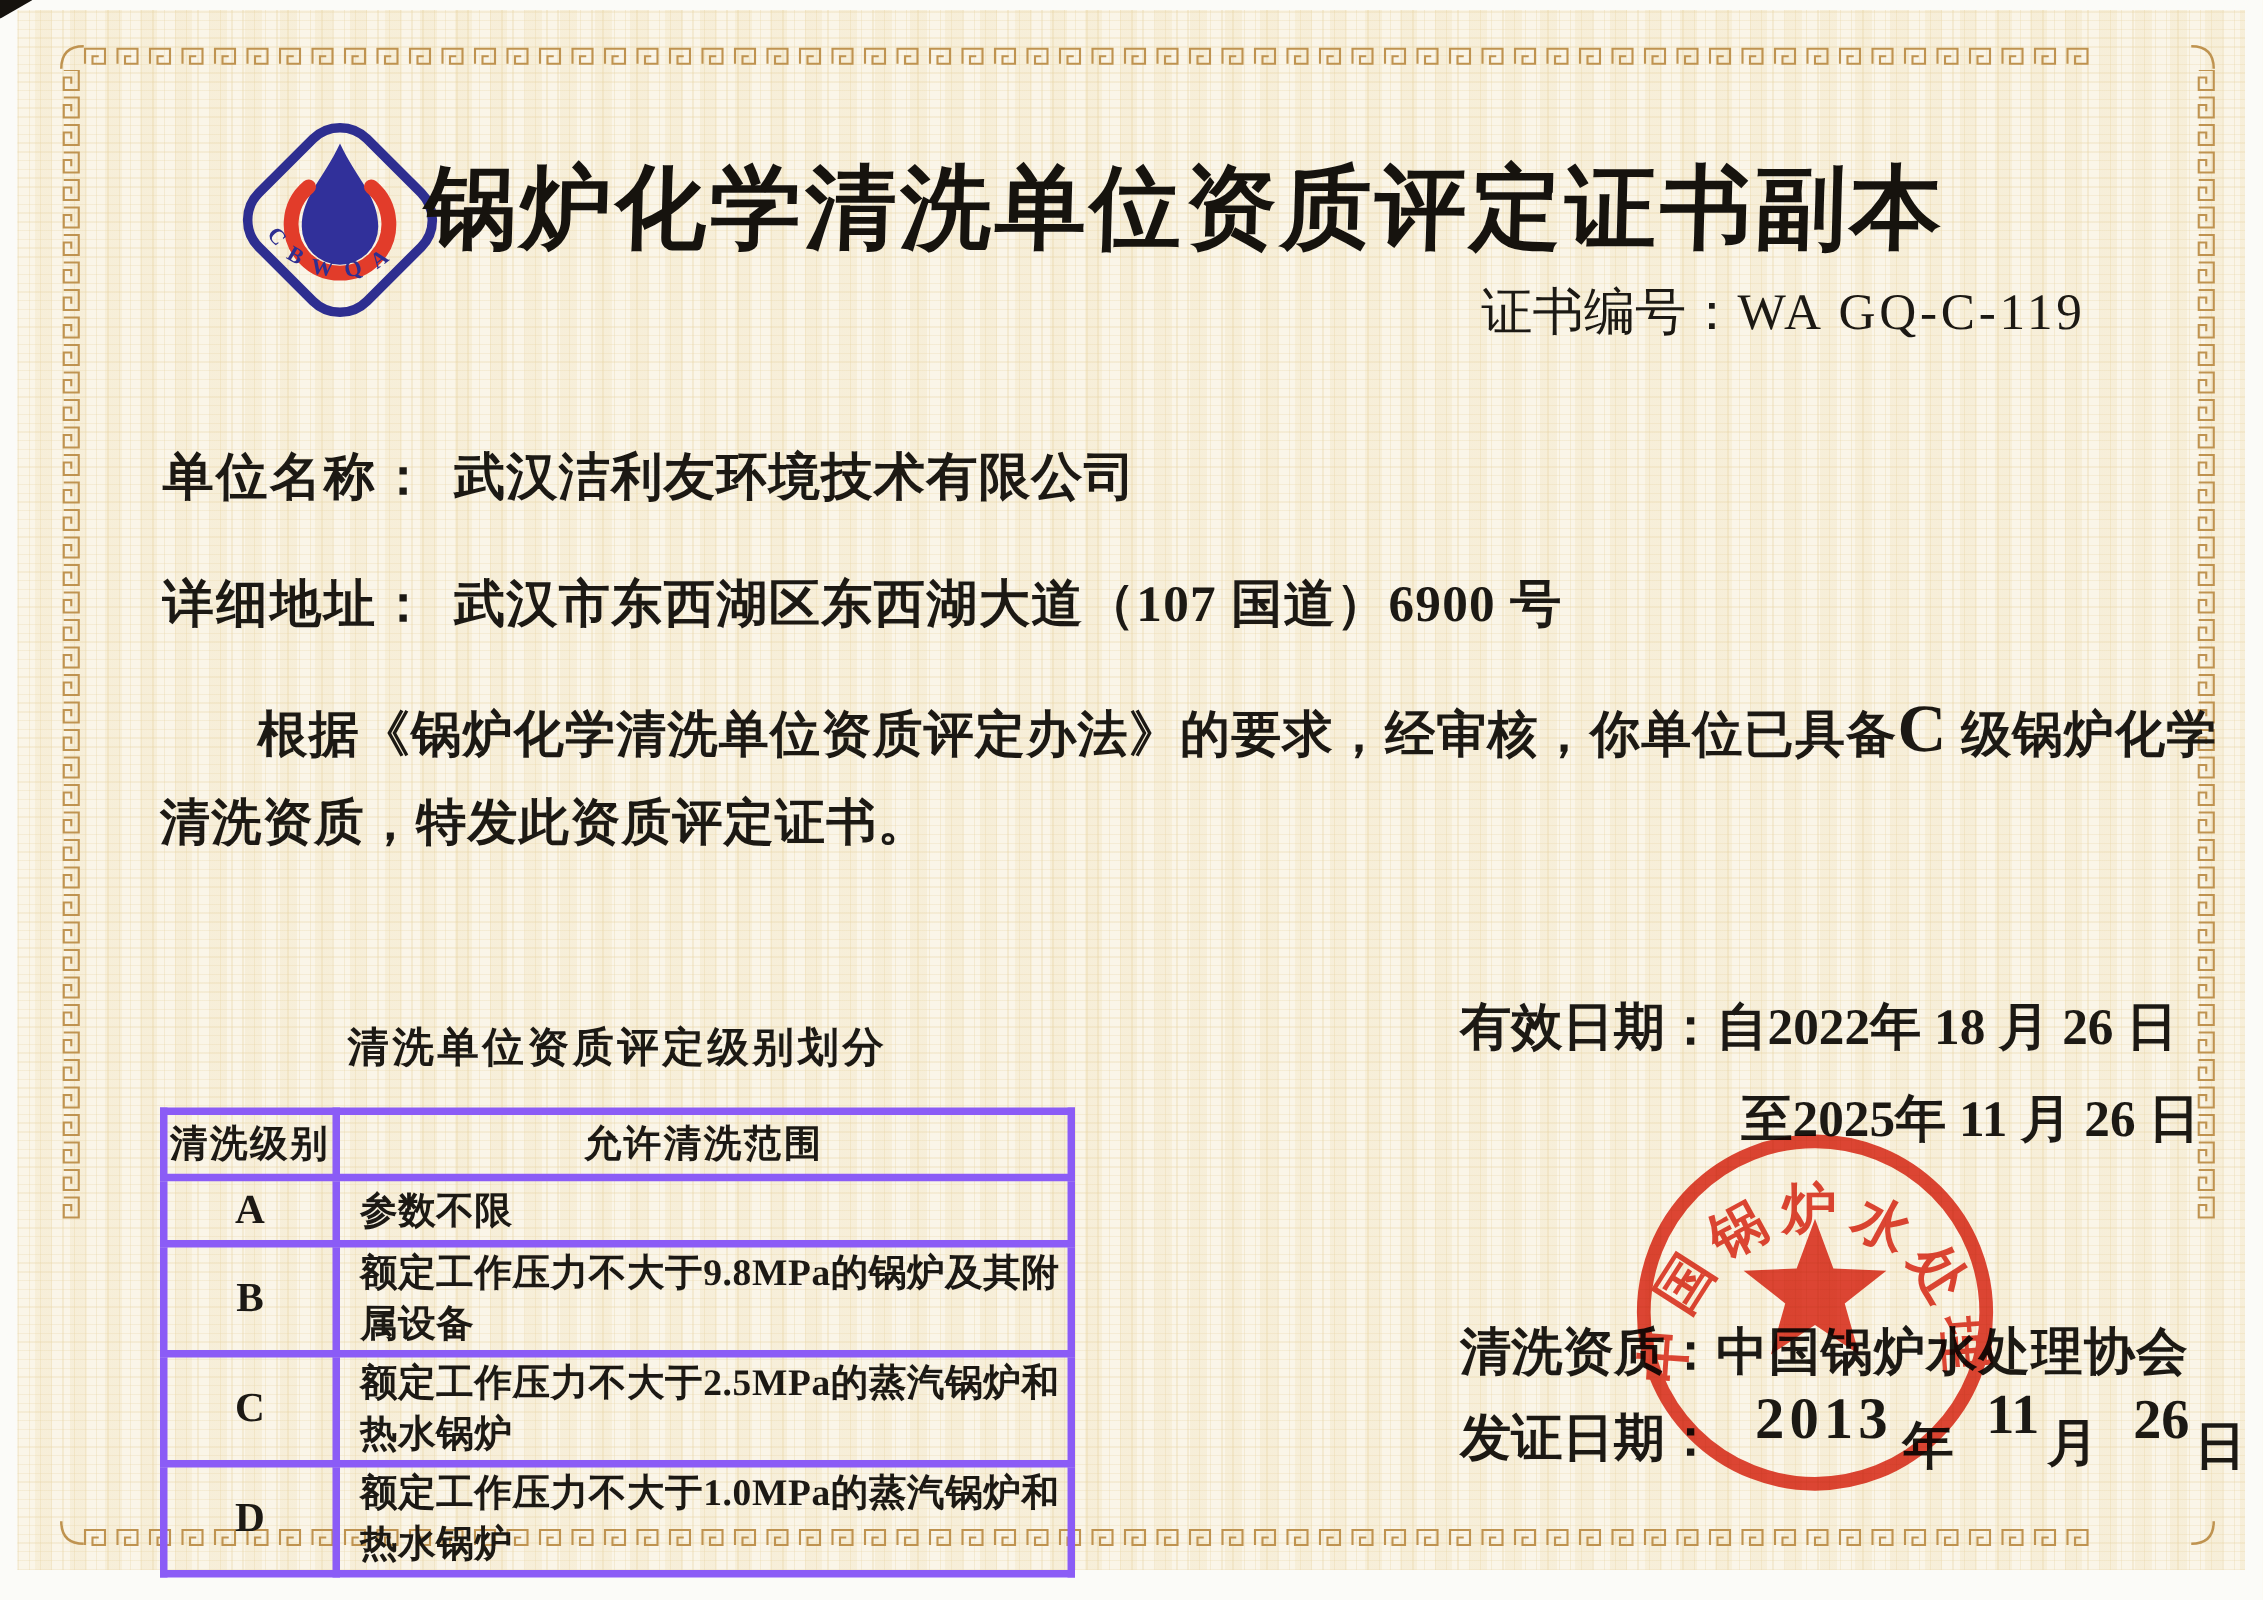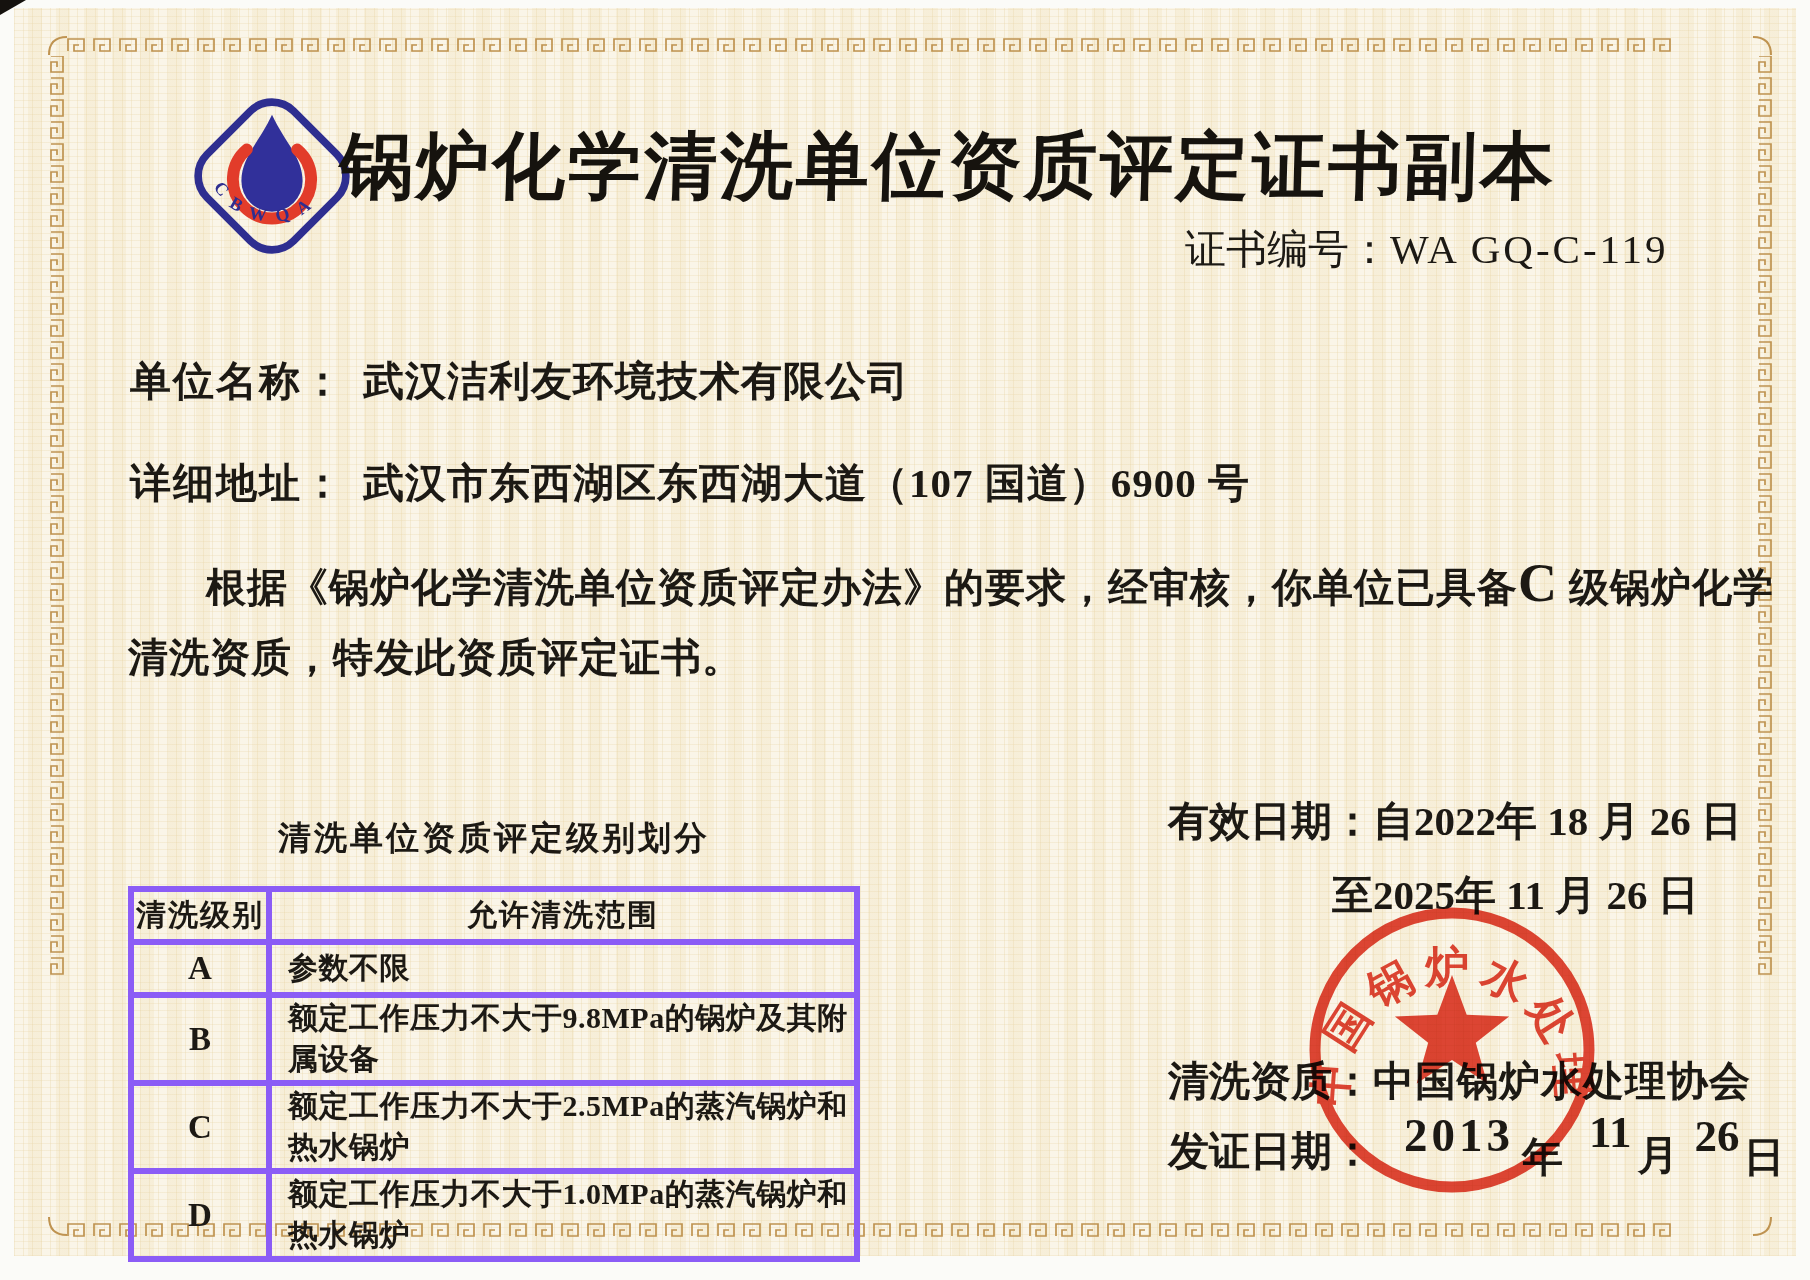--- a/index.html
+++ b/index.html
@@ -61,33 +61,33 @@
   table.grades th, table.grades td{
     border:6px solid #8b5cf6;height:47px;font-size:30px;font-weight:600;
     padding:0;vertical-align:middle;
   }
   table.grades col.c1{width:138px;}
   table.grades th{font-weight:700;text-align:center;letter-spacing:2px;}
   table.grades td.lv{text-align:center;font-size:33px;font-weight:600;}
   table.grades td.rg{padding-left:16px;letter-spacing:.5px;}
   
   .valid1{position:absolute;left:1168px;top:794px;font-size:41px;white-space:nowrap;}
-  .valid2{position:absolute;left:1332px;top:868px;font-size:41px;white-space:nowrap;}
+  .valid2{position:absolute;left:1393px;top:868px;font-size:41px;white-space:nowrap;}
   .valid1 .lab{font-weight:700;}
   .valid1 .val,.valid2 .val{font-weight:600;}
   .issuer{position:absolute;left:1168px;top:1054px;font-size:41px;white-space:nowrap;}
   .issuer .lab,.issuedate .lab{font-weight:700;}
   .issuer .val{font-weight:600;letter-spacing:1px;}
   .issuedate{position:absolute;left:1168px;top:1122px;font-size:41px;white-space:nowrap;}
   .issuedate .tok{display:inline-block;position:relative;font-weight:600;}
   .tok-y  {font-size:47px;top:-14px;margin-left:31px;letter-spacing:4px;}
   .tok-ys {top:6px;margin-left:8px;}
   .tok-m  {font-size:45px;top:-18px;margin-left:26px;}
   .tok-ms {top:4px;margin-left:6px;}
-  .tok-d  {font-size:45px;top:-14px;margin-left:16px;text-align:center;}
+  .tok-d  {font-size:45px;top:-14px;margin-left:28px;text-align:center;}
   .tok-ds {top:6px;margin-left:4px;}
   
   .seal{position:absolute;left:1296px;top:894px;width:312px;height:312px;
     mix-blend-mode:multiply;opacity:.93;}
   .seal text{font-family:"Liberation Serif","DejaVu Serif",serif;}
 </style>
 </head>
 <body>
 
 <div class="scan">

